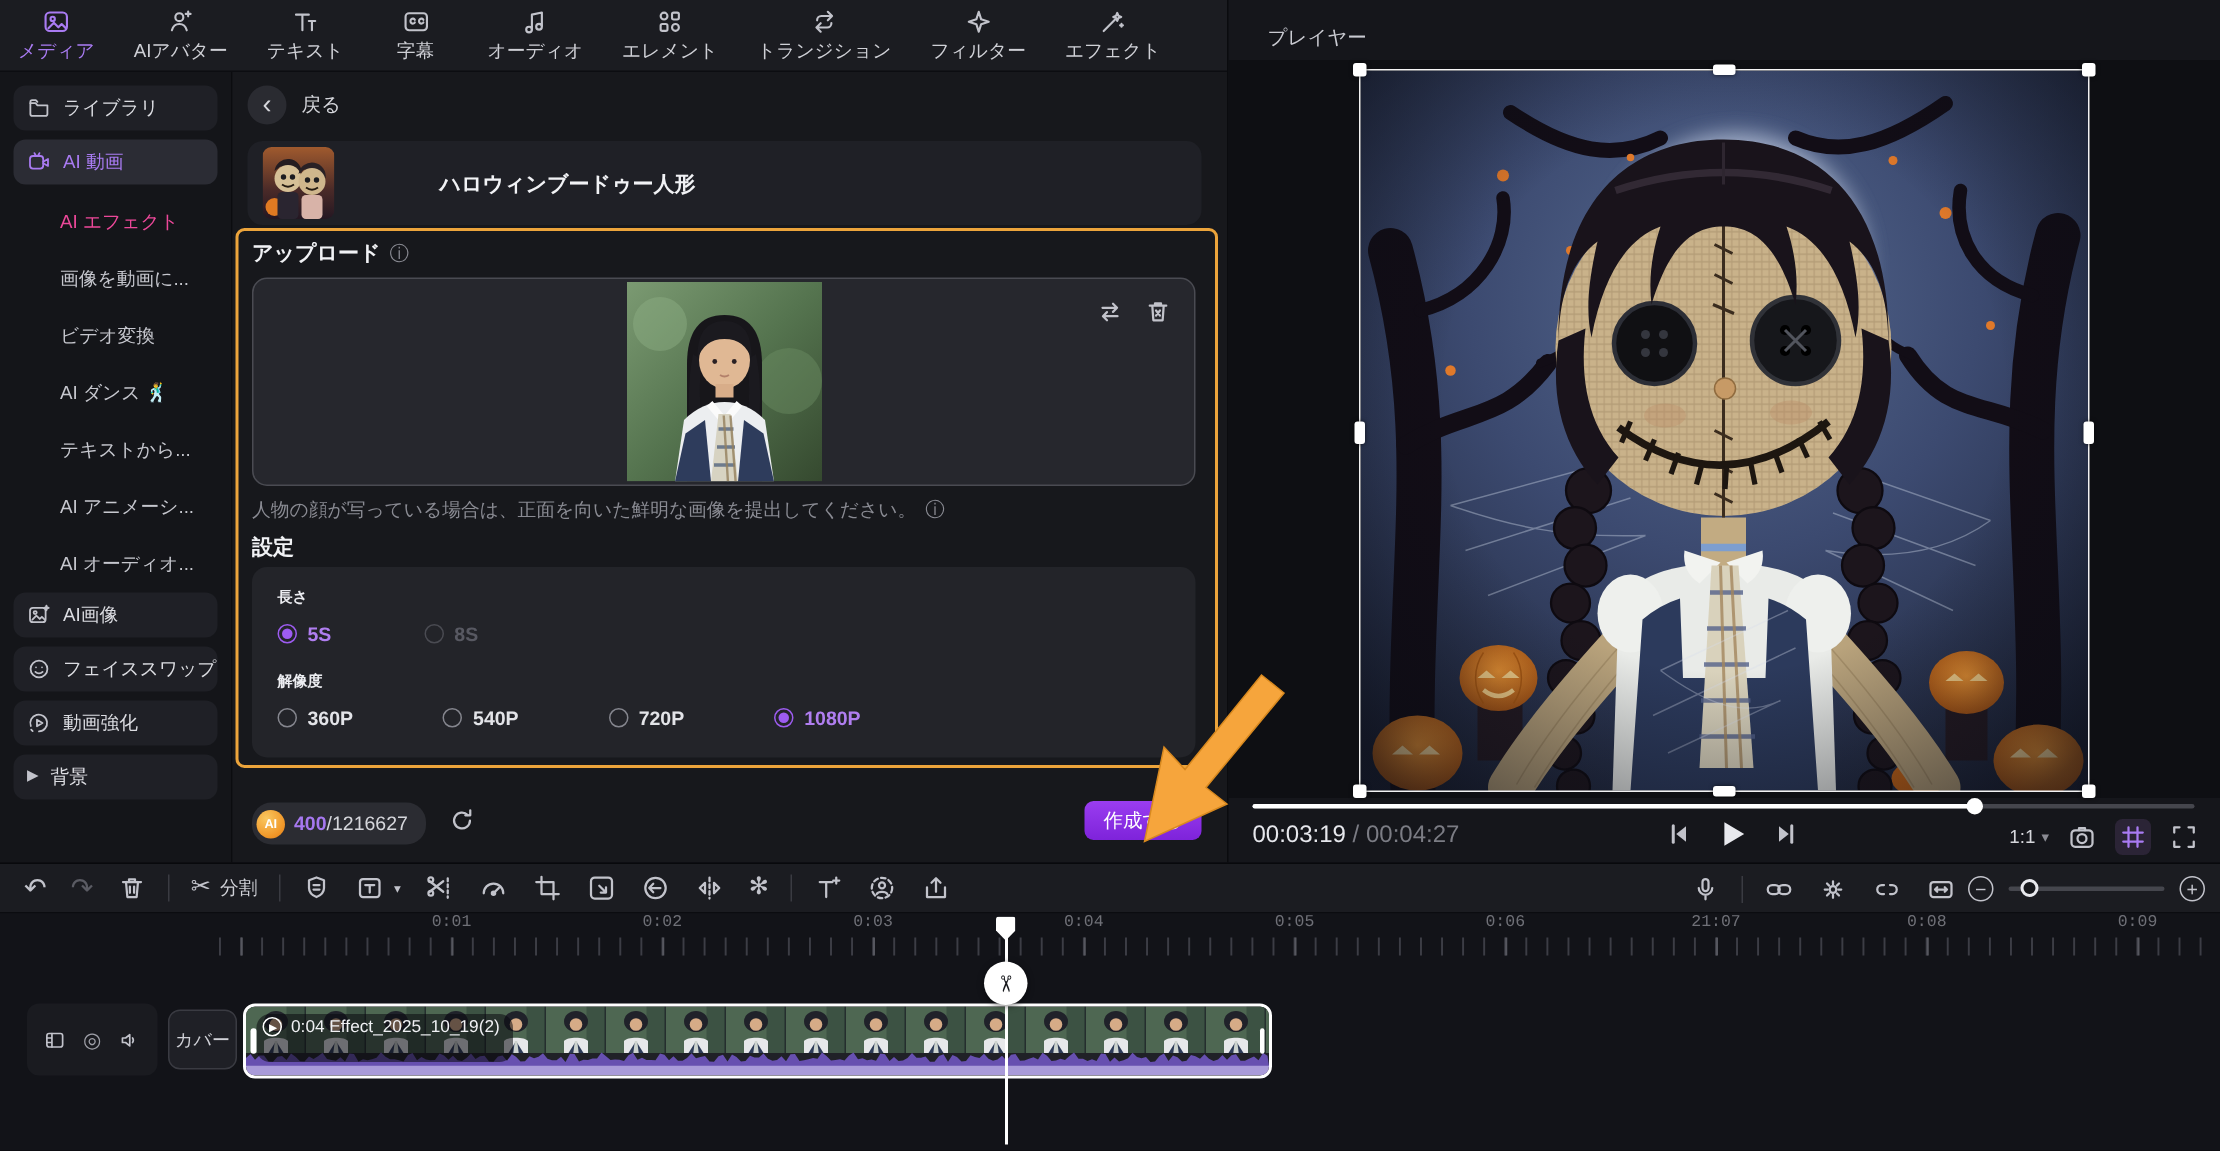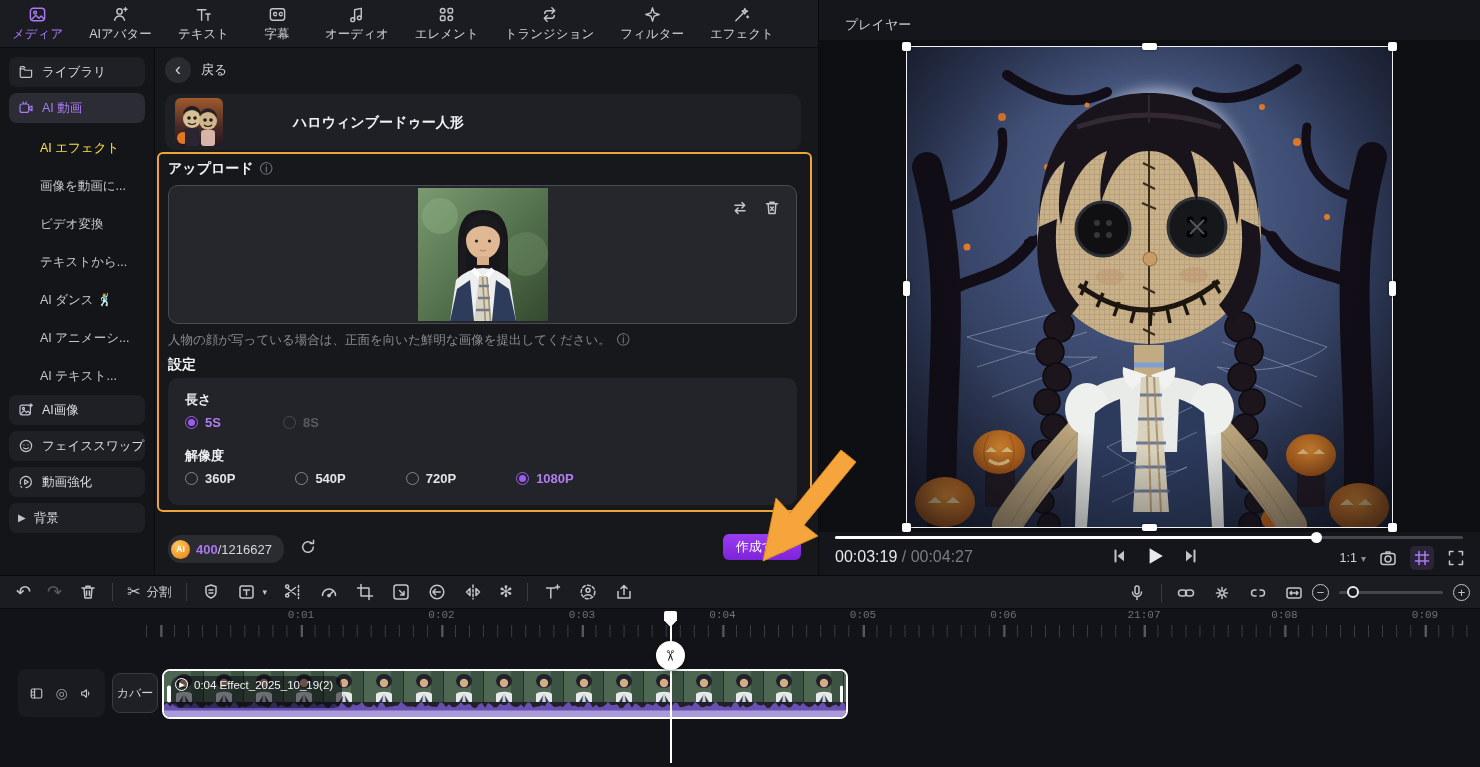--- a/index.html
+++ b/index.html
@@ -18,39 +18,39 @@
   .ic{width:20px;height:20px;stroke:#c2c3cb;fill:none;stroke-width:1.5;stroke-linecap:round;stroke-linejoin:round;display:block;}
   .ic.purple{stroke:#a97bf2;}
 
   
   .sidebar{left:0;top:48px;width:155px;height:527px;background:#141519;box-sizing:border-box;border-right:1px solid #0b0c0f;padding-top:9px;}
   .side-group{display:flex;align-items:center;gap:8px;height:30px;margin:0 9px 6px 9px;padding:0 9px;background:#1f2026;border-radius:8px;font-size:12.5px;color:#dcdde2;cursor:pointer;white-space:nowrap;overflow:hidden;}
   .side-group .ic{width:16px;height:16px;flex:none;}
   .side-group.active{background:#2b2c34;color:#a97bf2;}
   .side-group.active .ic{stroke:#a97bf2;}
   .side-sub{display:flex;align-items:center;height:38px;padding-left:40px;font-size:12.5px;color:#c6c7ce;cursor:pointer;white-space:nowrap;}
-  .side-sub.active{color:#fde047;}
+  .side-sub.active{color:#ec4899;}
 
   
   .mainpanel{left:155px;top:48px;width:663px;height:527px;background:#17181c;}
   .backrow{left:10px;top:9px;display:flex;align-items:center;gap:10px;cursor:pointer;}
   .backcirc{width:26px;height:26px;border-radius:50%;background:#2a2b31;color:#d5d6db;font-size:18px;display:flex;align-items:center;justify-content:center;line-height:1;padding-bottom:2px;box-sizing:border-box;}
   .backlabel{font-size:13px;color:#d5d6db;}
   .tplcard{left:10px;top:46px;width:636px;height:56px;background:#1f2026;border-radius:10px;}
   .tplthumb{left:10px;top:4px;width:48px;height:48px;border-radius:6px;overflow:hidden;}
   .tpltitle{left:100px;top:20px;font-size:14px;font-weight:bold;color:#f1f2f5;margin-left:28px;}
   .orangebox{left:2px;top:104px;width:651px;height:356px;border:2px solid #ECA43B;border-radius:6px;pointer-events:none;}
   .sechead{font-size:14px;font-weight:bold;color:#f1f2f5;display:flex;align-items:center;gap:6px;}
   .infoglyph{color:#8a8b93;font-size:13px;font-weight:normal;}
   .dropzone{left:13px;top:137px;width:629px;height:139px;background:#26272d;border:1px solid #4a4b52;border-radius:10px;box-sizing:border-box;}
   .upimg{left:249px;top:2px;width:130px;height:133px;overflow:hidden;}
   .dz-icons{right:14px;top:12px;display:flex;gap:12px;}
   .note{left:13px;top:283px;font-size:12.5px;color:#8a8b93;display:flex;align-items:center;gap:6px;}
   .setpanel{left:13px;top:330px;width:629px;height:127px;background:#232429;border-radius:10px;}
-  .grouplabel{font-size:13px;font-weight:bold;color:#ecedf1;}
+  .grouplabel{font-size:10px;font-weight:bold;color:#ecedf1;}
   .radio-row{display:flex;align-items:center;}
   .radio{display:flex;align-items:center;gap:7px;font-size:13px;font-weight:bold;color:#e3e4e8;cursor:pointer;}
   .rdot{width:13px;height:13px;border:1.5px solid #85868e;border-radius:50%;box-sizing:border-box;position:relative;flex:none;}
   .radio.sel{color:#b07ef0;}
   .radio.sel .rdot{border-color:#9d5cf0;}
   .radio.sel .rdot::after{content:"";position:absolute;inset:2px;background:#9d5cf0;border-radius:50%;}
   .radio.dis{color:#585962;}
   .radio.dis .rdot{border-color:#4a4b52;}
   .credpill{left:13px;top:487px;height:24px;display:flex;align-items:center;gap:6px;background:#2b2c32;border-radius:13px;padding:2px 12px 2px 3px;}
   .coin{width:19px;height:19px;border-radius:50%;background:radial-gradient(circle at 35% 30%,#fac860,#ef9426 70%,#d6761a);color:#fff;font-size:8.5px;font-weight:bold;display:flex;align-items:center;justify-content:center;}
@@ -209,30 +209,30 @@
     <div class="side-sub active">
         <span>AI エフェクト</span>
       </div>
     <div class="side-sub">
         <span>画像を動画に...</span>
       </div>
     <div class="side-sub">
         <span>ビデオ変換</span>
       </div>
     <div class="side-sub">
+        <span>AI ダンス 🕺</span>
+      </div>
+    <div class="side-sub">
         <span>テキストから...</span>
-      </div>
-    <div class="side-sub">
-        <span>AI ダンス 🕺</span>
       </div>
     <div class="side-sub">
         <span>AI アニメーシ...</span>
       </div>
     <div class="side-sub">
-        <span>AI テキスト...</span>
+        <span>AI オーディオ...</span>
       </div>
     <div class="side-group">
       <svg class="ic" viewBox="0 0 20 20">
           <rect x="2.5" y="4" width="13" height="12" rx="2.5"></rect>
           <circle cx="6.8" cy="8" r="1.3"></circle>
           <path d="M4.5 13.8l3.3-3.3 2.8 2.8 1.8-1.8 2.6 2.6"></path>
           <path d="M16.2 2.2l.5 1.4 1.4.5-1.4.5-.5 1.4-.5-1.4-1.4-.5 1.4-.5z"></path>
         </svg>
       <span>AI画像</span>
     </div>

